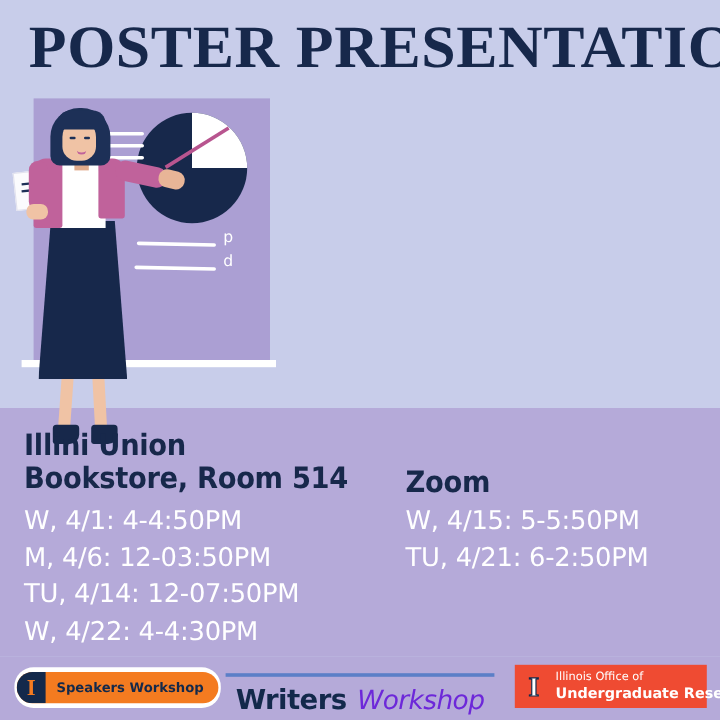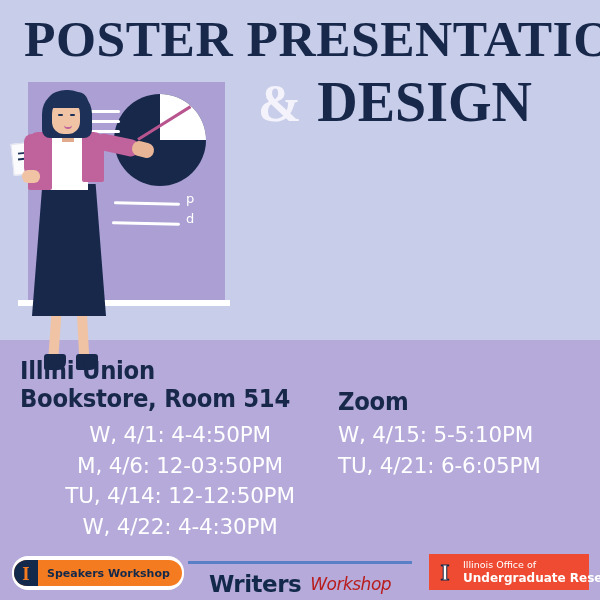--- a/index.html
+++ b/index.html
@@ -288,21 +288,21 @@
   .venue-a { left: 20px; top: 357px; width: 330px; }
   .venue-b { left: 338px; top: 388px; width: 240px; }
   .times {
     position: absolute;
     font-family: "DejaVu Sans", sans-serif;
     font-size: 21.5px;
     color: #ffffff;
     line-height: 1.42;
     letter-spacing: -0.2px;
   }
-  .times-a { left: 20px; top: 420px; width: 320px; text-align: center; }
+  .times-a { left: 20px; top: 420px; width: 320px; }
   .times-b { left: 338px; top: 420px; width: 250px; }
 
   
   .logo-speakers {
     position: absolute;
     left: 12px; top: 556px;
     height: 30px;
     background: #ffffff;
     border-radius: 16px;
     padding: 2px;
@@ -355,22 +355,22 @@
   .lw-1 {
     font-family: "DejaVu Sans", sans-serif;
     font-weight: bold;
     font-size: 23px;
     color: #13294b;
     letter-spacing: -0.5px;
   }
   .lw-2 {
     font-family: "DejaVu Sans", sans-serif;
     font-style: italic;
-    font-size: 17px;
-    color: #b91c1c;
+    font-size: 22px;
+    color: #6d28d9;
     margin-left: 9px;
     letter-spacing: -0.5px;
   }
   .logo-our {
     position: absolute;
     left: 429px; top: 554px;
     width: 160px; height: 36px;
     background: #ef4b32;
     display: flex;
     align-items: center;
@@ -411,23 +411,20 @@
 </head>
 <body>
 
 <div id="poster">
 
   <div class="band-top"></div>
   <div class="band-bottom"></div>
   <div class="band-footer"></div>
 
   <div class="title-main">POSTER PRESENTATION</div>
-  <div class="title-row2">
-    <span class="amp">&amp;</span><span>DESIGN</span>
-  </div>
 
 
   <div class="illus">
     <div class="board"></div>
     <div class="board-ledge"></div>
 
     <div class="pie">
       <div class="pie-slice"></div>
     </div>
 
@@ -469,28 +466,28 @@
     <div class="p-mouth"></div>
   </div>
 
   <div class="venue venue-a">
     <div>Illini Union</div>
     <div>Bookstore, Room 514</div>
   </div>
   <div class="times times-a">
     <div>W, 4/1: 4-4:50PM</div>
     <div>M, 4/6: 12-03:50PM</div>
-    <div>TU, 4/14: 12-12:50PM</div>
+    <div>TU, 4/14: 12-07:50PM</div>
     <div>W, 4/22: 4-4:30PM</div>
   </div>
 
   <div class="venue venue-b">Zoom</div>
   <div class="times times-b">
-    <div>W, 4/15: 5-5:10PM</div>
-    <div>TU, 4/21: 6-6:05PM</div>
+    <div>W, 4/15: 5-5:50PM</div>
+    <div>TU, 4/21: 6-2:50PM</div>
   </div>
 
   <div class="logo-speakers">
     <div class="logo-speakers-inner">
       <div class="block-i">
         <span class="block-i-glyph">I</span>
       </div>
       <span class="logo-speakers-text">Speakers Workshop</span>
     </div>
   </div>

